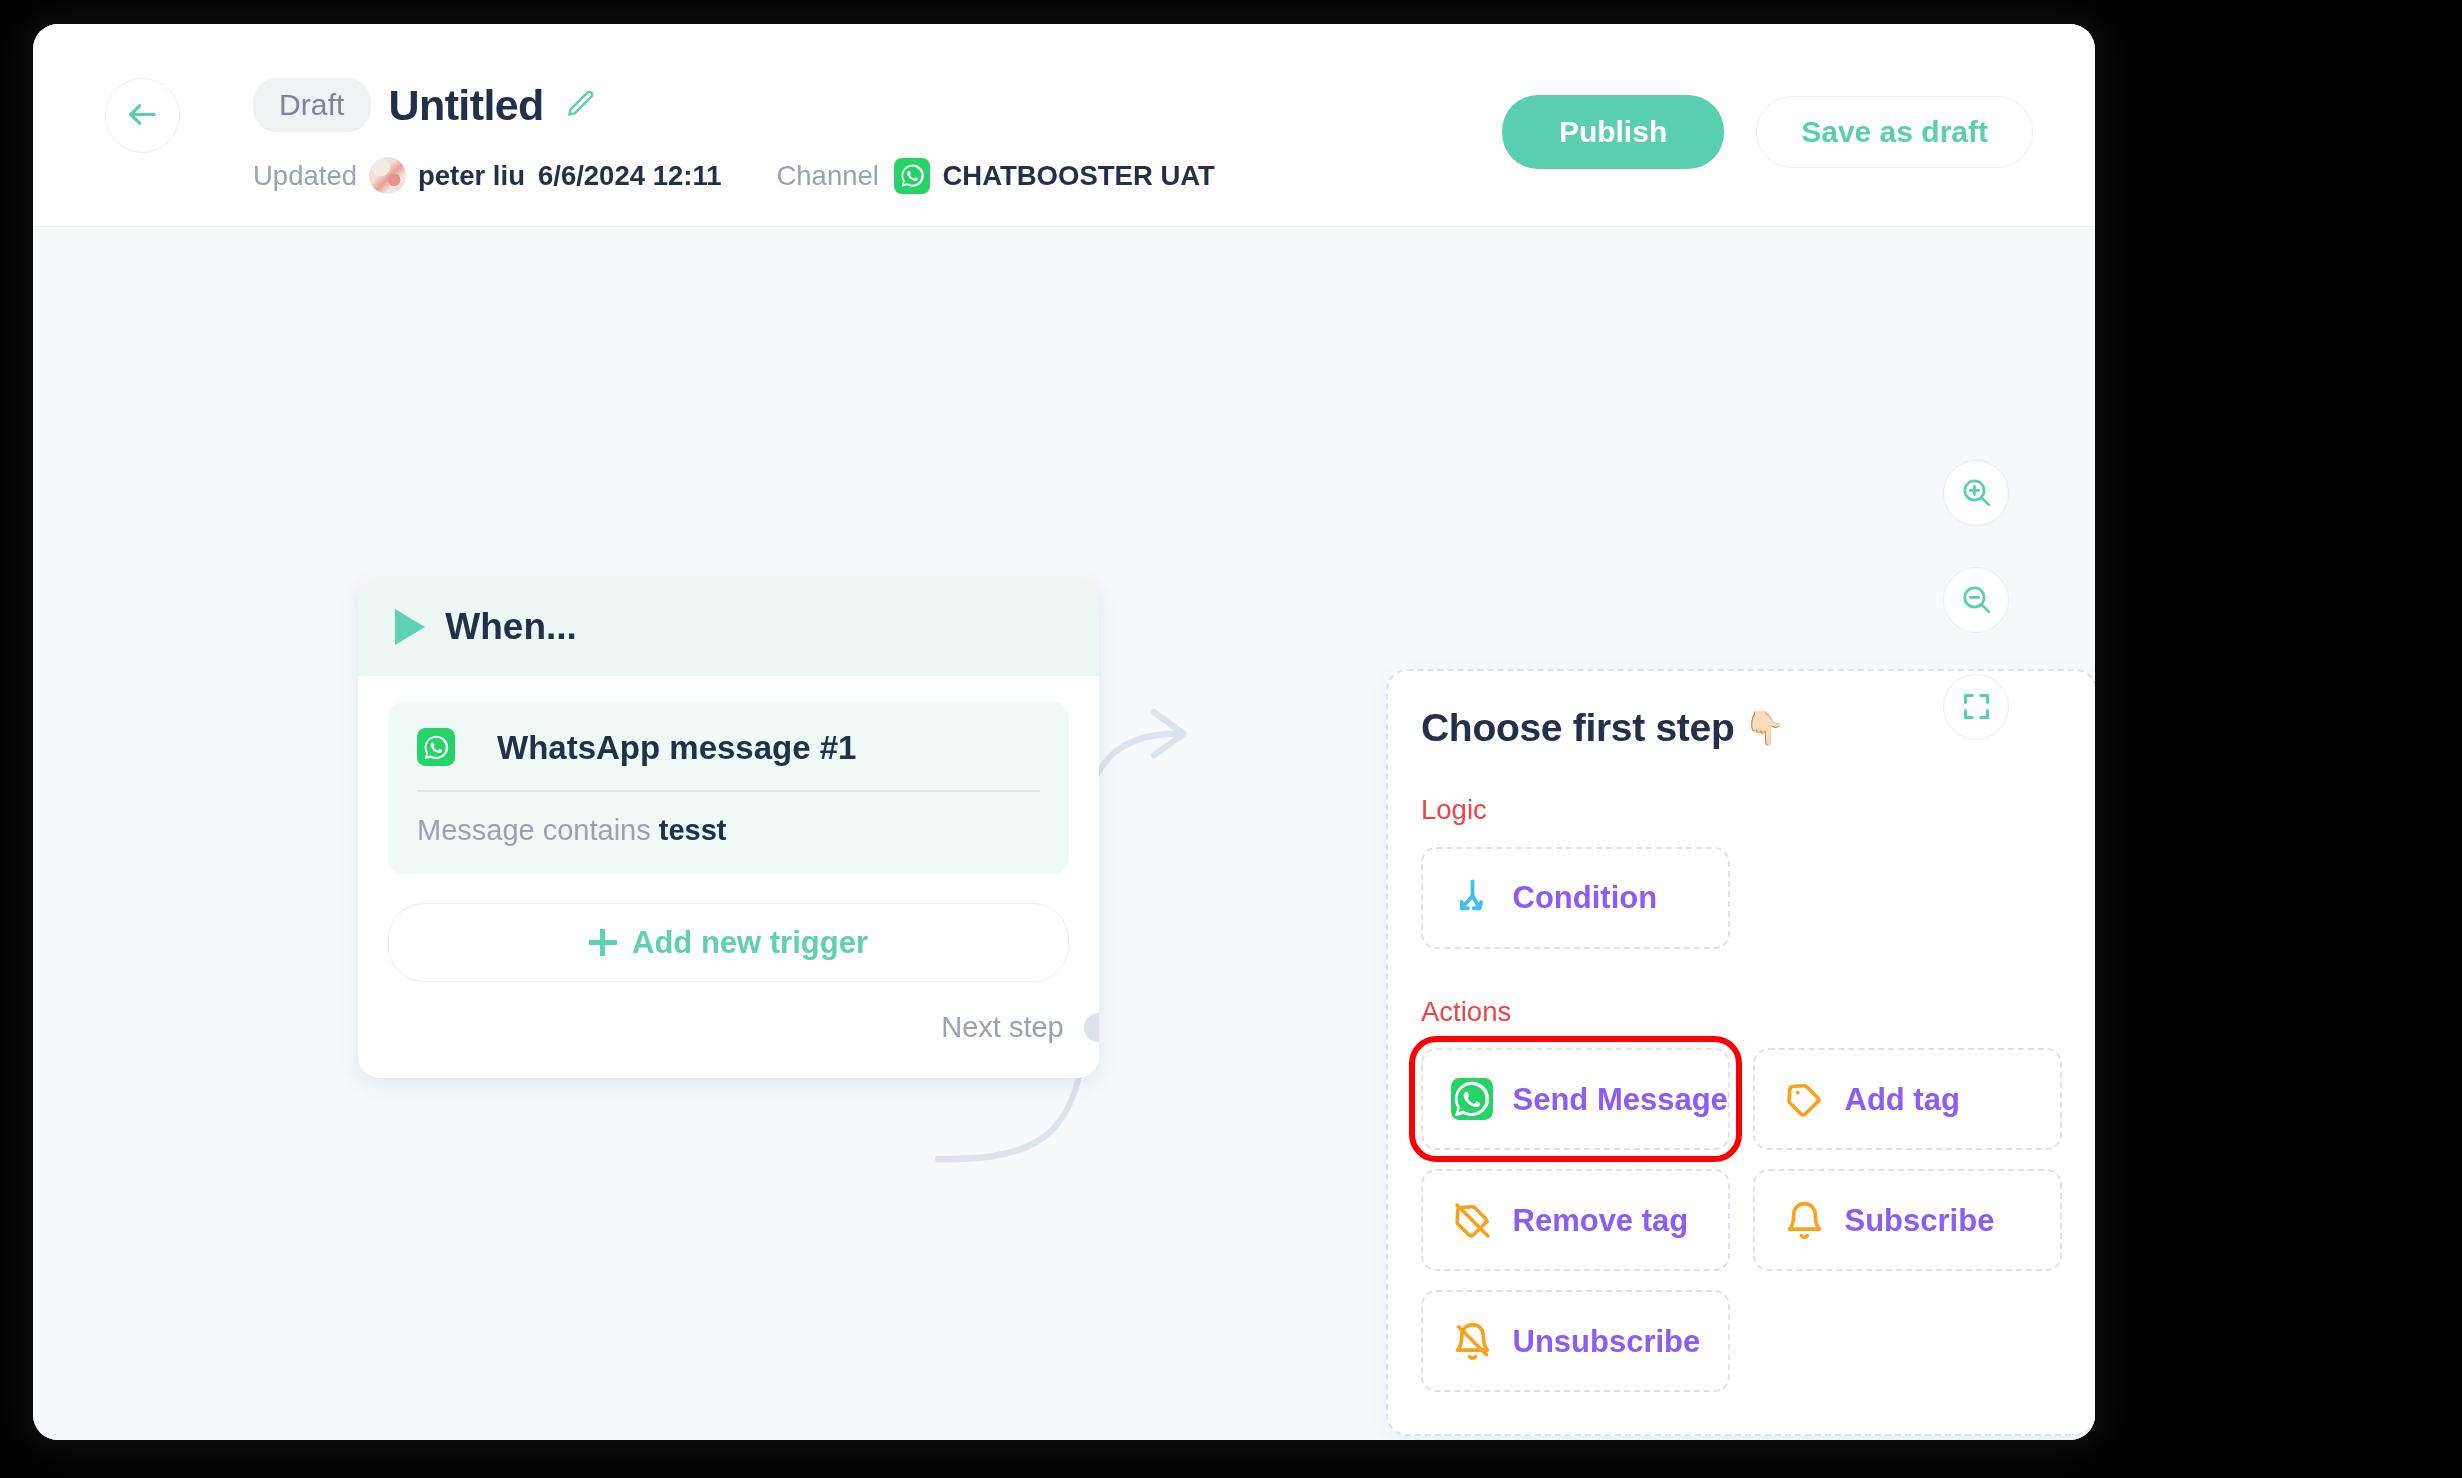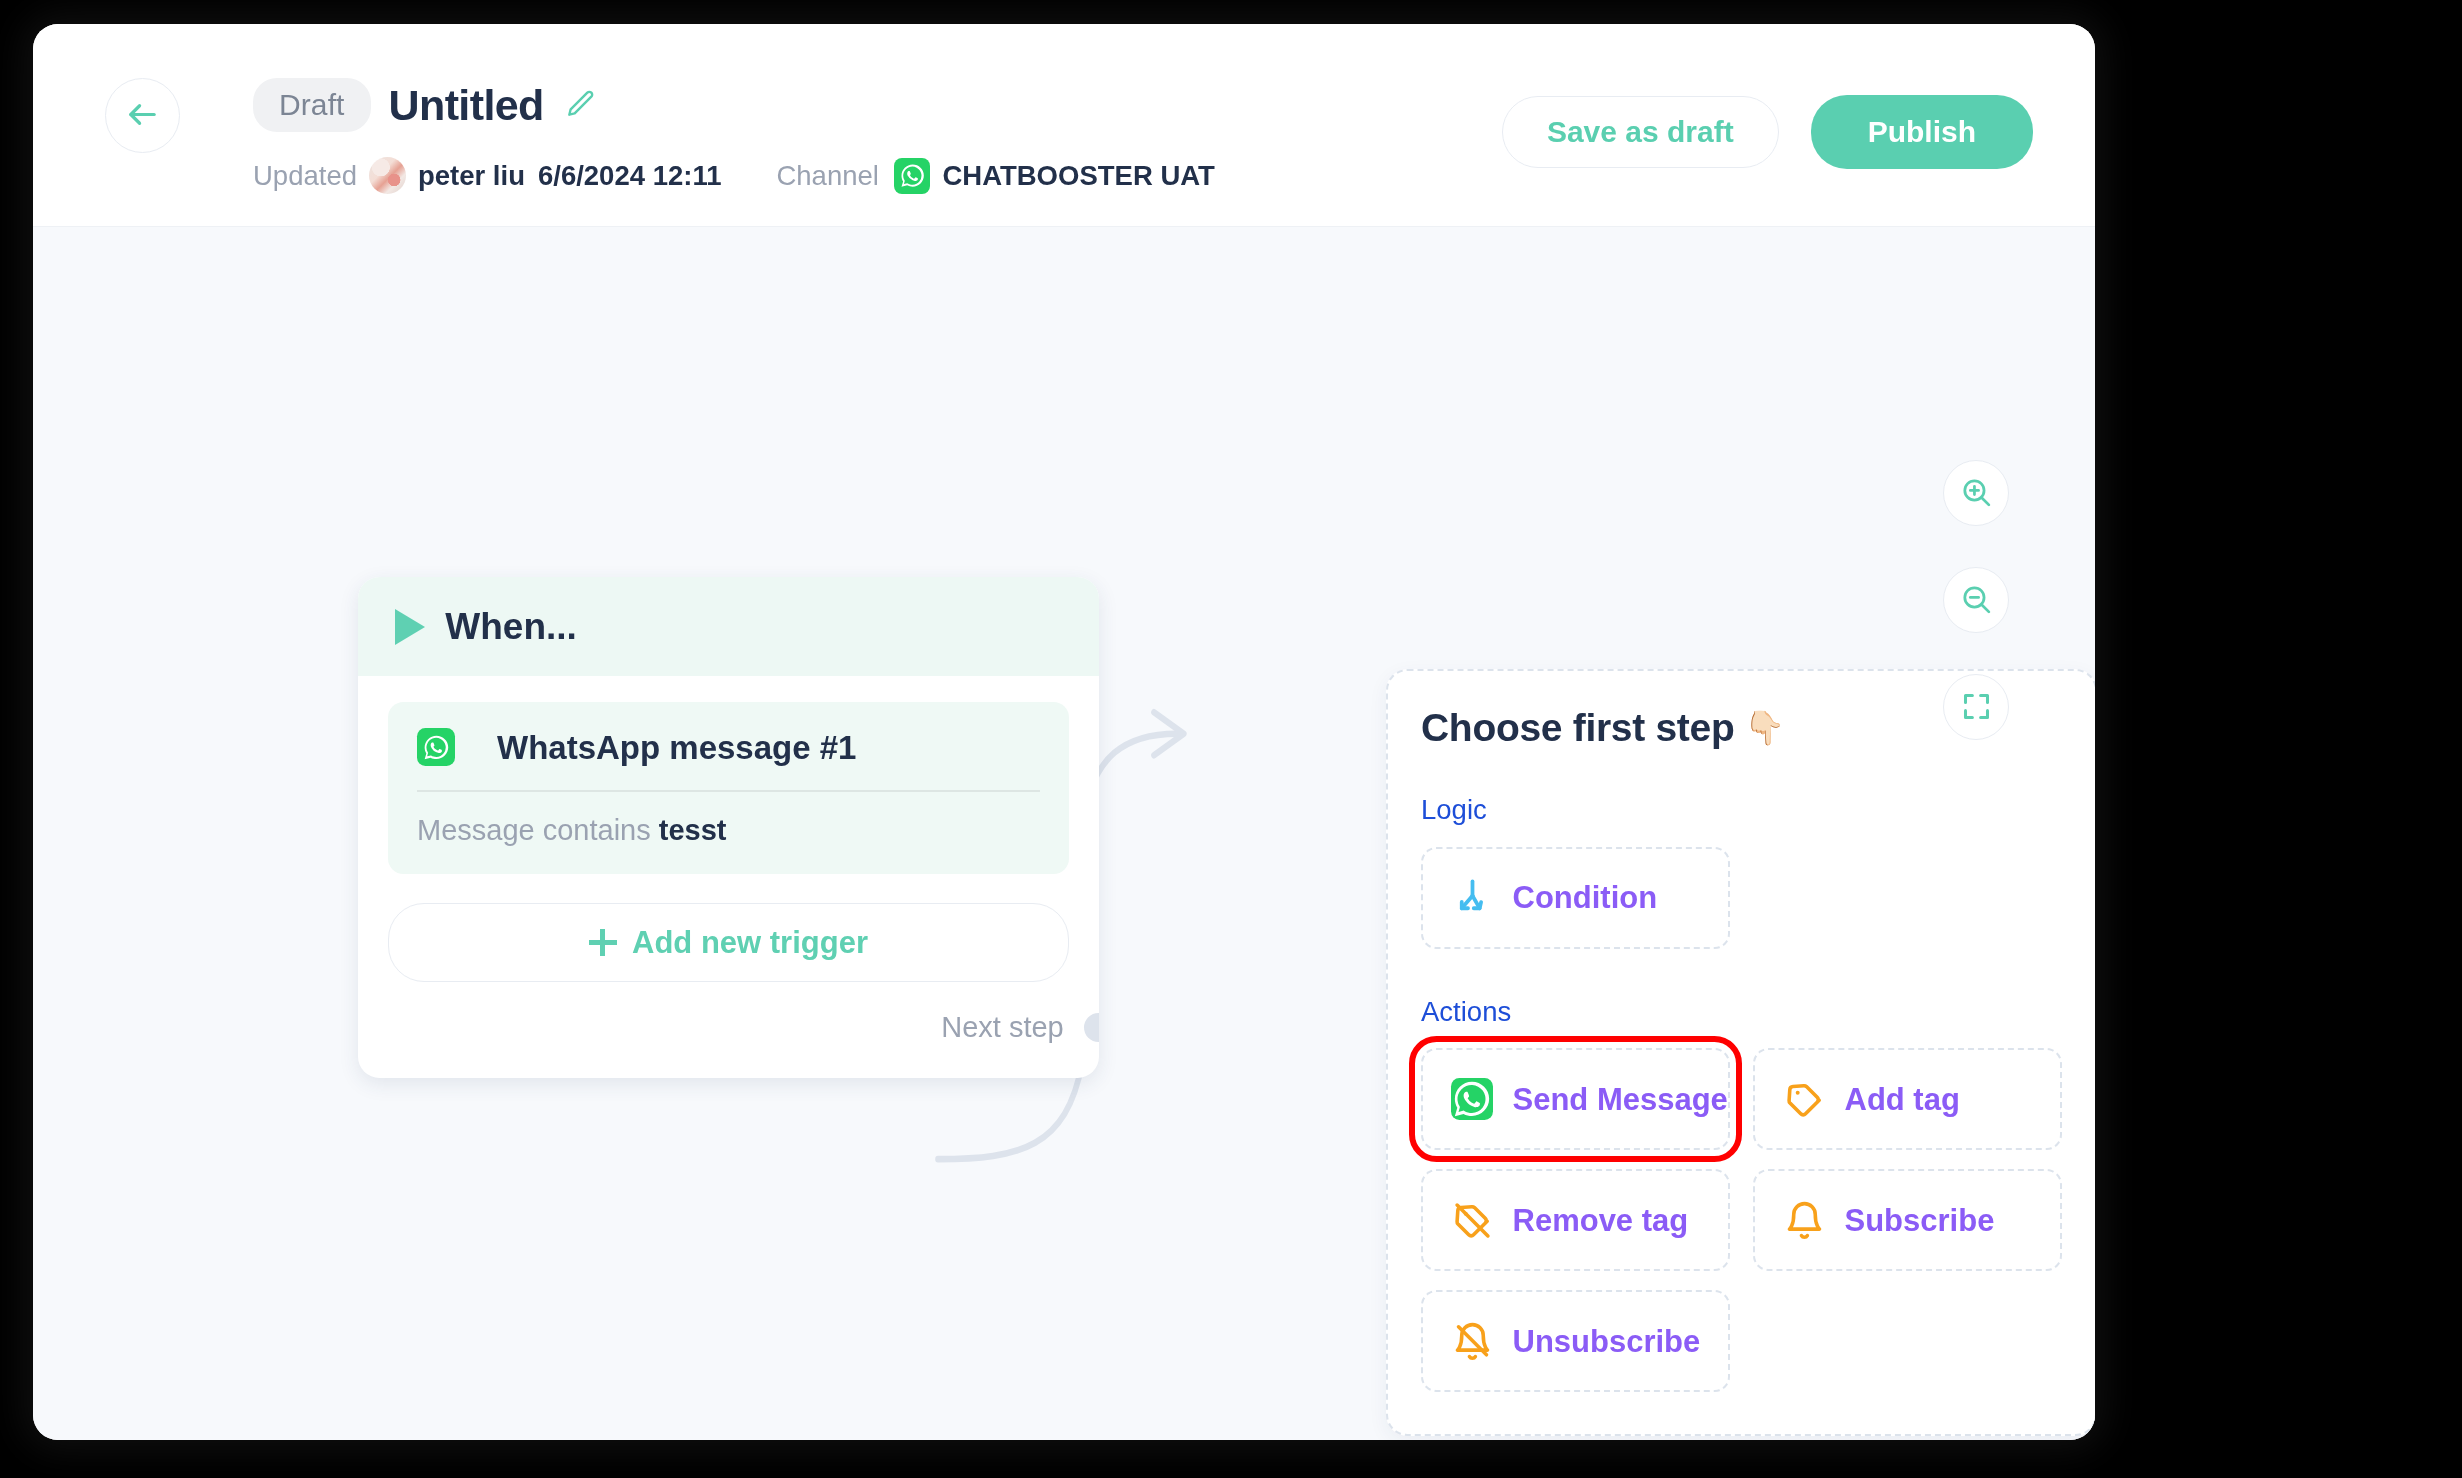--- a/index.html
+++ b/index.html
@@ -316,21 +316,21 @@
     letter-spacing: -0.3px;
     line-height: 1;
     display: flex;
     align-items: center;
     gap: 9.6px;
   }
   #panel-title-emoji { font-size: 33px; line-height: 1; }
 
   .section-label {
     font-size: 27.5px;
-    color: #1d4ed8;
+    color: #ef4444;
     line-height: 1;
     margin-top: 49px;
     margin-bottom: 23px;
   }
 
   .option-grid {
     display: grid;
     grid-template-columns: 1fr 1fr;
     gap: 19px 23px;
   }
@@ -425,22 +425,22 @@
         <span id="channel-wa" class="wa-badge">
           <svg viewBox="0 0 24 24" fill="#ffffff">
             <path d="M12 2.2c-5.4 0-9.8 4.4-9.8 9.8 0 1.8.5 3.5 1.4 5L2.2 21.8l5-1.3c1.4.8 3.1 1.2 4.8 1.2 5.4 0 9.8-4.4 9.8-9.8S17.4 2.2 12 2.2zm0 17.8c-1.6 0-3.1-.4-4.4-1.2l-.3-.2-3 .8.8-2.9-.2-.3A8 8 0 1 1 12 20zm4.5-5.8c-.2-.1-1.4-.7-1.7-.8-.2-.1-.4-.1-.5.1-.1.2-.6.8-.8 1-.1.1-.3.2-.5.1-.2-.1-1-.4-2-1.2-.7-.6-1.2-1.4-1.4-1.7-.1-.2 0-.3.1-.4l.4-.4.2-.4v-.4c0-.1-.5-1.3-.7-1.8-.2-.4-.4-.4-.5-.4h-.5c-.2 0-.4.1-.6.3-.2.2-.8.8-.8 2s.8 2.3.9 2.4c.1.2 1.6 2.5 3.9 3.4.5.2 1 .4 1.3.5.6.2 1.1.2 1.5.1.5-.1 1.4-.6 1.6-1.1.2-.6.2-1 .1-1.1 0-.1-.2-.2-.4-.3z"></path>
           </svg>
         </span>
         <span class="meta-strong">CHATBOOSTER UAT</span>
       </span>
     </div>
 
     <div id="header-actions">
+      <button id="publish-button">Publish</button>
       <button id="save-draft-button">Save as draft</button>
-      <button id="publish-button">Publish</button>
     </div>
   </div>
 
   <div id="canvas">
 
     <svg id="connector-layer" viewBox="0 0 4010 2030" preserveAspectRatio="none">
       <path d="M1760 1560 C 1920 1560, 2010 1540, 2040 1400
                L 2040 1010 C 2055 880, 2130 848, 2225 848" fill="none" stroke="#DDE3EC" stroke-width="11" stroke-linecap="round"></path>
       <path d="M2180 812 L 2238 848 L 2180 884" fill="none" stroke="#DDE3EC" stroke-width="11" stroke-linecap="round" stroke-linejoin="round"></path>
     </svg>

